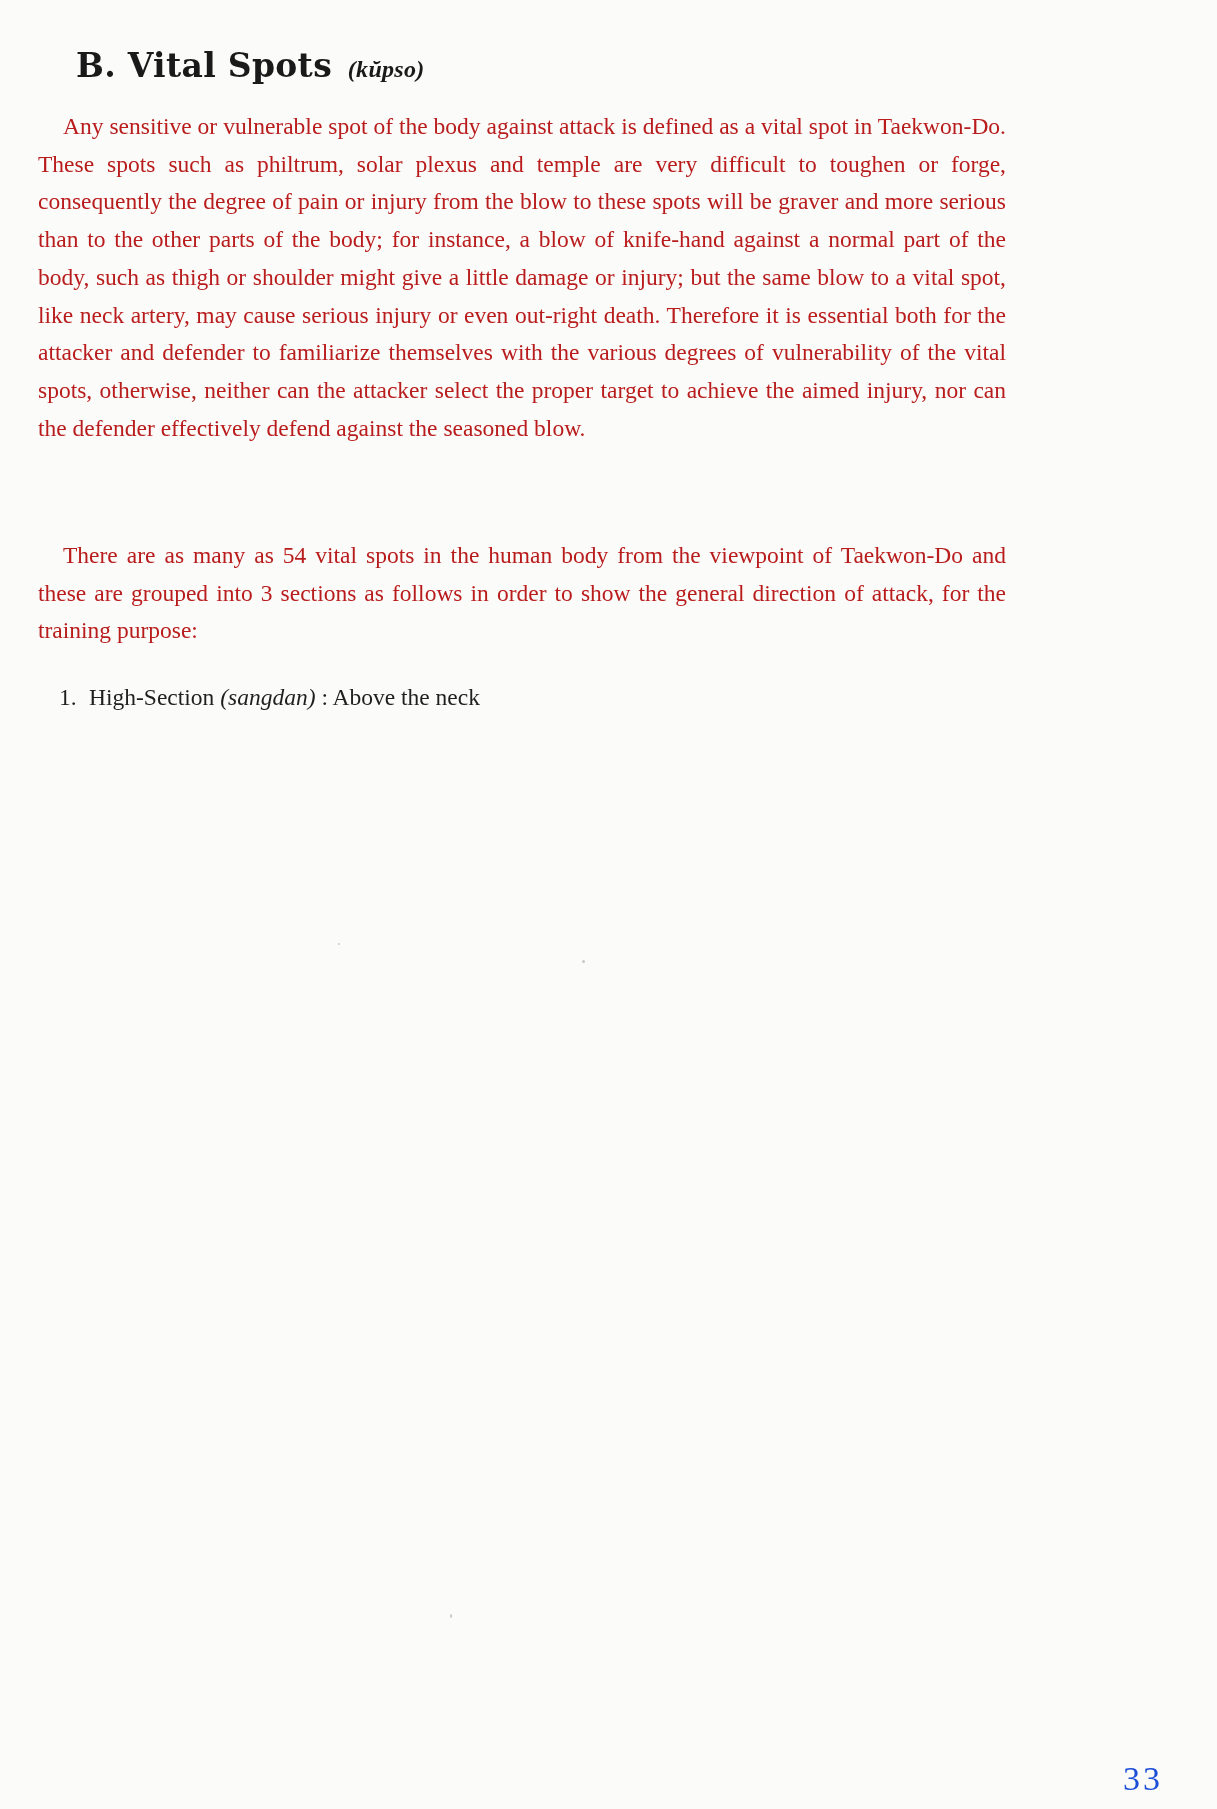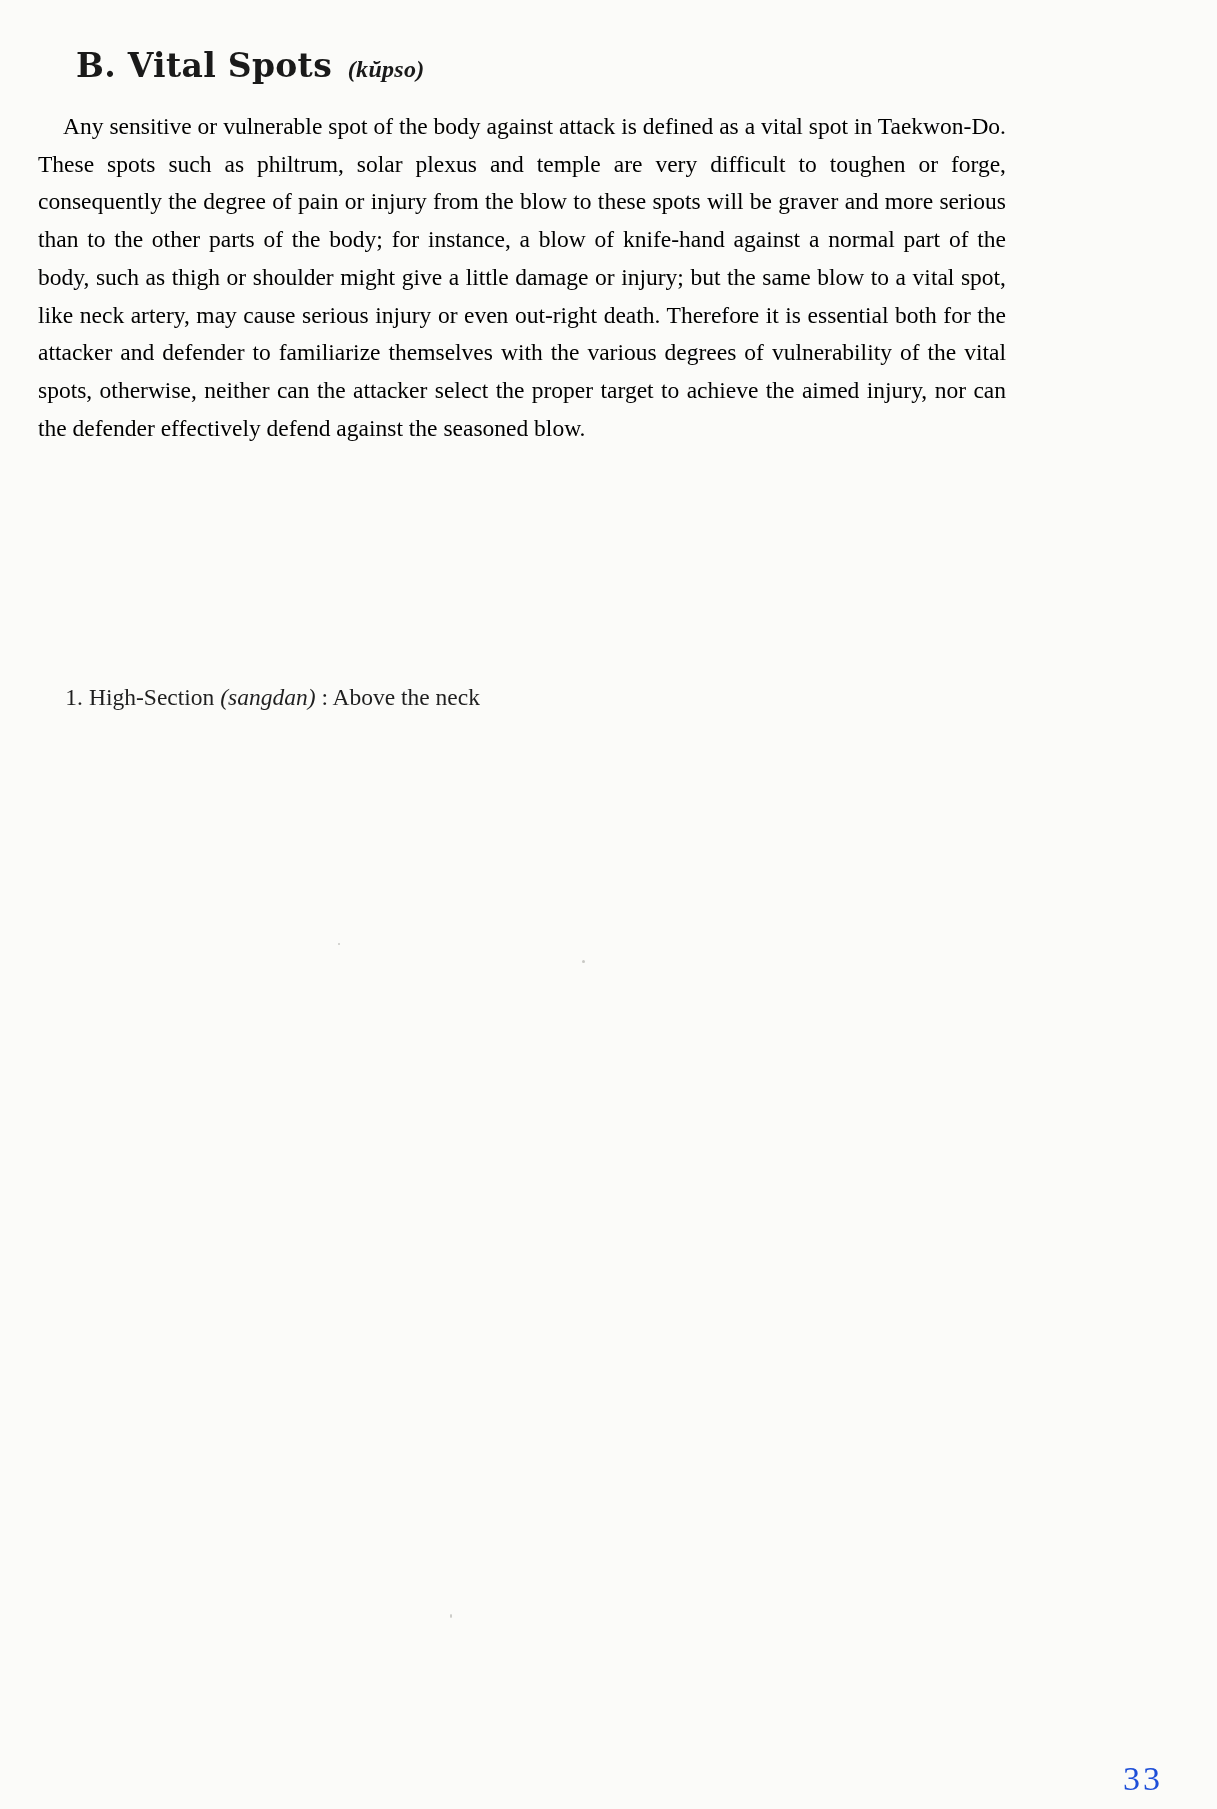--- a/index.html
+++ b/index.html
@@ -43,39 +43,38 @@
     }
     .body-text {
       position: absolute;
       left: 34px;
       width: 968px;
       margin: 0;
       font-size: 23.5px;
       line-height: 37.7px;
       text-align: justify;
       text-align-last: left;
-      color: #000000;
+      color: #b91c1c;
     }
     .p1 { top: 108px; text-indent: 25px; }
     .p2 { top: 537px; text-indent: 25px; }
     .p3 { top: 818px; text-indent: 22px; }
     .section-list {
       position: absolute;
       left: 55px;
       top: 679px;
       margin: 0;
       padding: 0;
       list-style: none;
       font-size: 23.5px;
       line-height: 37px;
       color: #1f1f1f;
     }
     .section-list li {
       white-space: nowrap;
-      text-align: center;
     }
     .section-list .num {
       display: inline-block;
       width: 30px;
     }
     .section-list .kr {
       font-style: italic;
     }
     .page-number {
       position: absolute;
@@ -95,20 +94,21 @@
   </style>
 </head>
 <body>
 
 <div class="page">
 
   <h2 class="heading"><span>B. Vital Spots</span> <span class="romanized">(kŭpso)</span></h2>
 
   <p class="body-text p1">Any sensitive or vulnerable spot of the body against attack is defined as a vital spot in Taekwon-Do. These spots such as philtrum, solar plexus and temple are very difficult to toughen or forge, consequently the degree of pain or injury from the blow to these spots will be graver and more serious than to the other parts of the body; for instance, a blow of knife-hand against a normal part of the body, such as thigh or shoulder might give a little damage or injury; but the same blow to a vital spot, like neck artery, may cause serious injury or even out-right death. Therefore it is essential both for the attacker and defender to familiarize themselves with the various degrees of vulnerability of the vital spots, otherwise, neither can the attacker select the proper target to achieve the aimed injury, nor can the defender effectively defend against the seasoned blow.</p>
 
+  <p class="body-text p2">There are as many as 54 vital spots in the human body from the viewpoint of Taekwon-Do and these are grouped into 3 sections as follows in order to show the general direction of attack, for the training purpose:</p>
 
   <ol class="section-list">
     <li>
       <span class="num">1.</span><span>High-Section</span> <span class="kr">(sangdan)</span> <span>:</span> <span>Above the neck</span>
     </li>
   </ol>
 
 
   <div class="speck" style="left:578px; top:960px;"></div>
   <div class="speck" style="left:446px; top:1614px; width:2px; height:4px;"></div>

